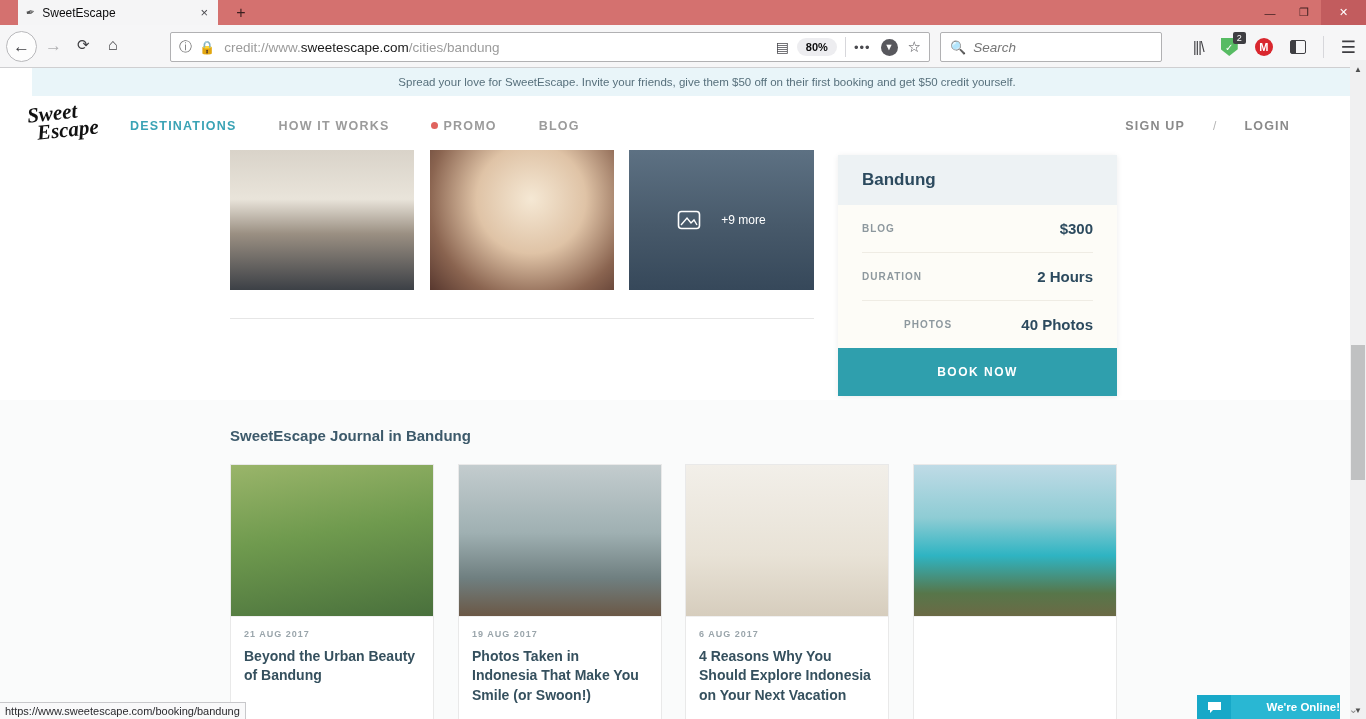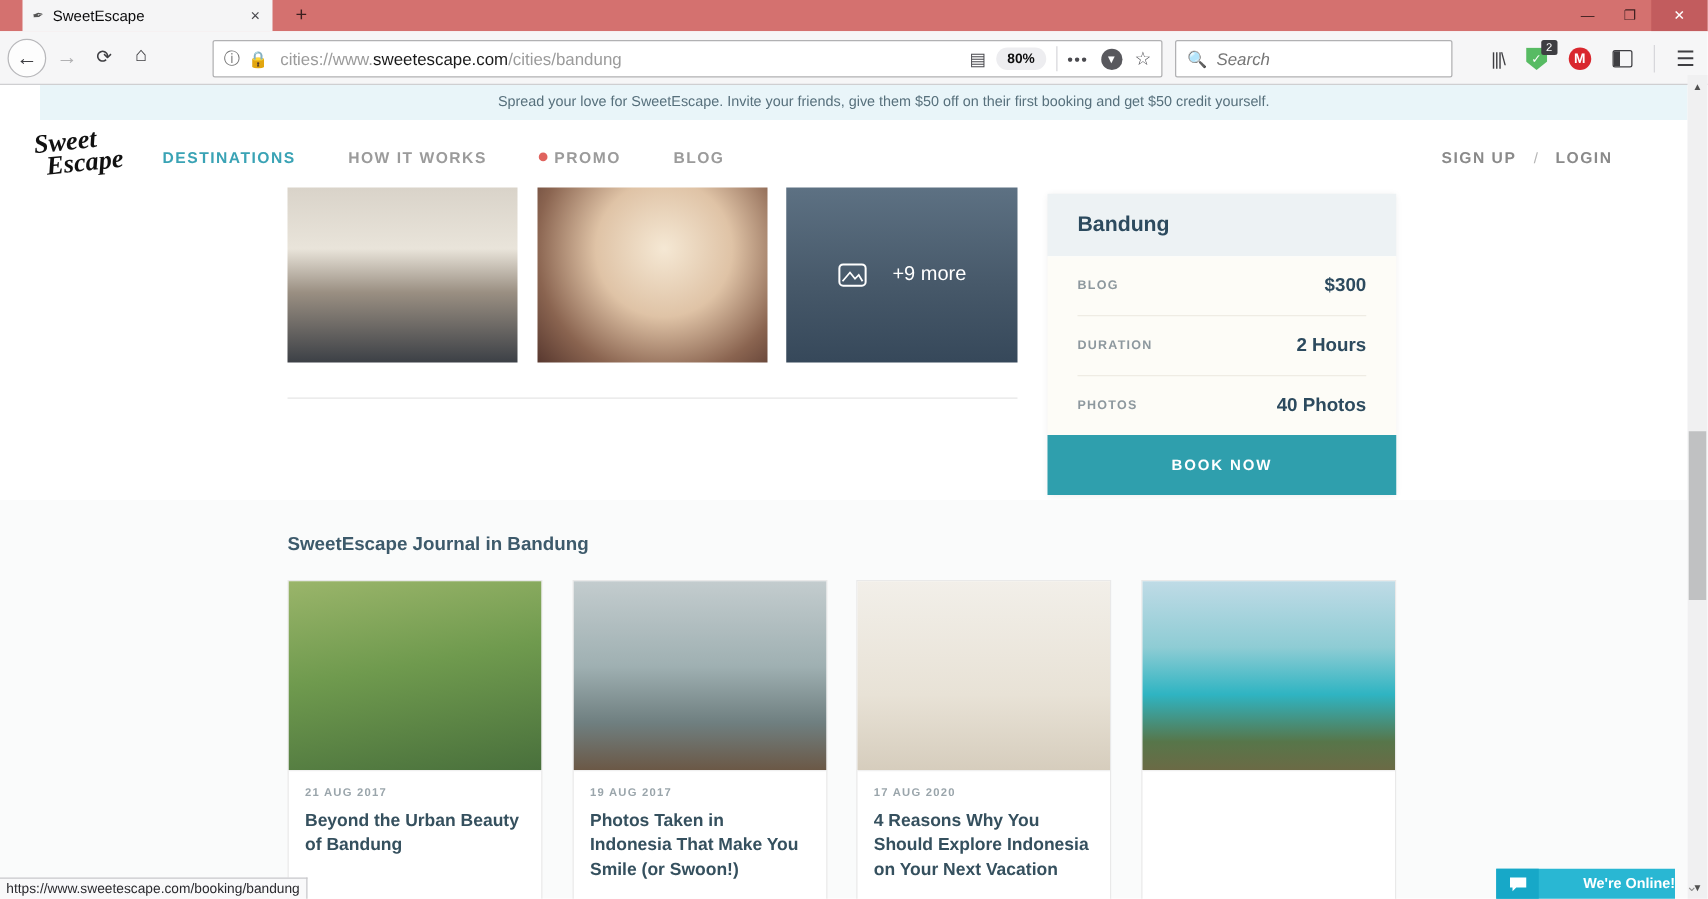--- a/index.html
+++ b/index.html
@@ -58,39 +58,39 @@
   .banner-close { position:absolute; right:10px; top:6px; color:#aec6d0; font-size:13px; }
 
   .site-header { position:absolute; left:0; top:28px; width:1350px; height:59px; background:#fff; }
   .logo { position:absolute; left:28px; top:8px; width:70px; font-family:"Liberation Serif", serif; font-style:italic; font-weight:bold; color:#111; transform:rotate(-6deg); line-height:0.85; }
   .logo .l1 { font-size:21px; display:block; }
   .logo .l2 { font-size:21px; display:block; margin-left:8px; }
   .main-nav { position:absolute; left:130px; top:0; height:59px; display:flex; align-items:center; gap:42px; }
   .nav-item { font-size:12.5px; font-weight:bold; letter-spacing:1.2px; color:#9b9b9b; }
   .nav-item.active { color:#3aa3b5; }
   .promo-dot { display:inline-block; width:7px; height:7px; border-radius:50%; background:#e0635e; margin-right:5px; vertical-align:1px; }
-  .auth-nav { position:absolute; right:60px; top:0; height:59px; display:flex; align-items:center; gap:14px; }
+  .auth-nav { position:absolute; right:60px; top:0; height:59px; display:flex; align-items:center; gap:28px; }
   .auth-link { font-size:12.5px; font-weight:bold; letter-spacing:1.2px; color:#8a8a8a; }
   .auth-sep { font-size:12px; color:#b5b5b5; }
 
   
   .photo { position:absolute; top:82px; height:140px; }
   .photo1 { left:230px; width:184px; background:linear-gradient(180deg,#d9d3c9 0%,#e9e4da 35%,#9a8f82 60%,#3c4046 100%); }
   .photo2 { left:430px; width:184px; background:radial-gradient(circle at 55% 35%,#f5e8d4 0%,#dfc3a6 40%,#8a6450 75%,#58382f 100%); }
   .photo3 { left:629px; width:185px; background:linear-gradient(180deg,#5d7183 0%,#47596a 55%,#36485a 100%); display:flex; align-items:center; justify-content:center; gap:8px; }
-  .more-label { color:#fff; font-size:16px;margin-left:12px; }
+  .more-label { color:#fff; font-size:12px;margin-left:12px; }
   .gallery-divider { position:absolute; left:230px; top:250px; width:584px; height:1px; background:#e6e6e6; }
 
   
   .booking-card { position:absolute; left:838px; top:87px; width:279px; box-shadow:0 1px 6px rgba(0,0,0,0.08); }
   .booking-head { background:#edf2f4; padding:15px 24px; }
   .booking-city { font-size:17px; font-weight:bold; color:#2c4a5e; }
   .booking-body { background:#fdfcf7; padding:0 24px; }
   .booking-row { display:flex; justify-content:space-between; align-items:center; padding:15px 0; border-bottom:1px solid #efece4; }
-  .booking-row:last-child { border-bottom:none; }
+  .booking-row:last-child { border-bottom:none;margin-left:42px; }
   .b-label { font-size:10px; letter-spacing:1px; color:#8d989e; font-weight:bold; }
   .b-value { font-size:15px; font-weight:bold; color:#2c4a5e; }
   .book-btn { display:block; width:100%; background:#2f9fad; border:none; color:#fff; font-size:12px; font-weight:bold; letter-spacing:1.5px; padding:17px 0; text-align:center; font-family:"Liberation Sans", sans-serif; }
 
   
   .journal-section { position:absolute; left:0; top:332px; width:1350px; height:319px; background:#fafbfb; }
   .journal-title { position:absolute; left:230px; top:27px; font-size:15px; font-weight:bold; color:#3d5a6b; }
   .article-card { position:absolute; top:64px; width:204px; height:300px; background:#fff; border:1px solid #e9e9e9; }
   .article-img { width:100%; height:152px; border-bottom:1px solid #f0f0f0; }
   .img1 { background:linear-gradient(170deg,#9ab56a 0%,#6f9a4e 45%,#49703c 100%); }
@@ -134,21 +134,21 @@
 
 <div class="toolbar"></div>
 <div class="nav-icon back-circle abs">←</div>
 <div class="nav-icon fwd abs">→</div>
 <div class="nav-icon reload abs">⟳</div>
 <div class="nav-icon home abs">⌂</div>
 
 <div class="urlbar">
   <span class="info-ico">ⓘ</span>
   <span class="lock-ico">🔒</span>
-  <span class="url-text"><span>cities://www.</span><span class="domain">sweetescape.com</span><span>/cities/bandung</span></span>
+  <span class="url-text"><span>credit://www.</span><span class="domain">sweetescape.com</span><span>/cities/bandung</span></span>
   <span class="reader-ico">▤</span>
   <span class="zoom-pill">80%</span>
   <span class="url-sep"></span>
   <span class="dots-ico">•••</span>
   <span class="pocket-ico">▼</span>
   <span class="star-ico">☆</span>
 </div>
 
 <div class="searchbar">
   <span class="search-glyph">🔍</span>
@@ -239,21 +239,21 @@
       <div class="article-img img2"></div>
       <div class="article-body">
         <div class="article-date">19 AUG 2017</div>
         <div class="article-title">Photos Taken in Indonesia That Make You Smile (or Swoon!)</div>
       </div>
     </div>
 
     <div class="article-card" style="left:685px;">
       <div class="article-img img3"></div>
       <div class="article-body">
-        <div class="article-date">17 AUG 2020</div>
+        <div class="article-date">6 AUG 2017</div>
         <div class="article-title">4 Reasons Why You Should Explore Indonesia on Your Next Vacation</div>
       </div>
     </div>
 
     <div class="article-card" style="left:913px;">
       <div class="article-img img4"></div>
     </div>
   </div>
 </div>
 

